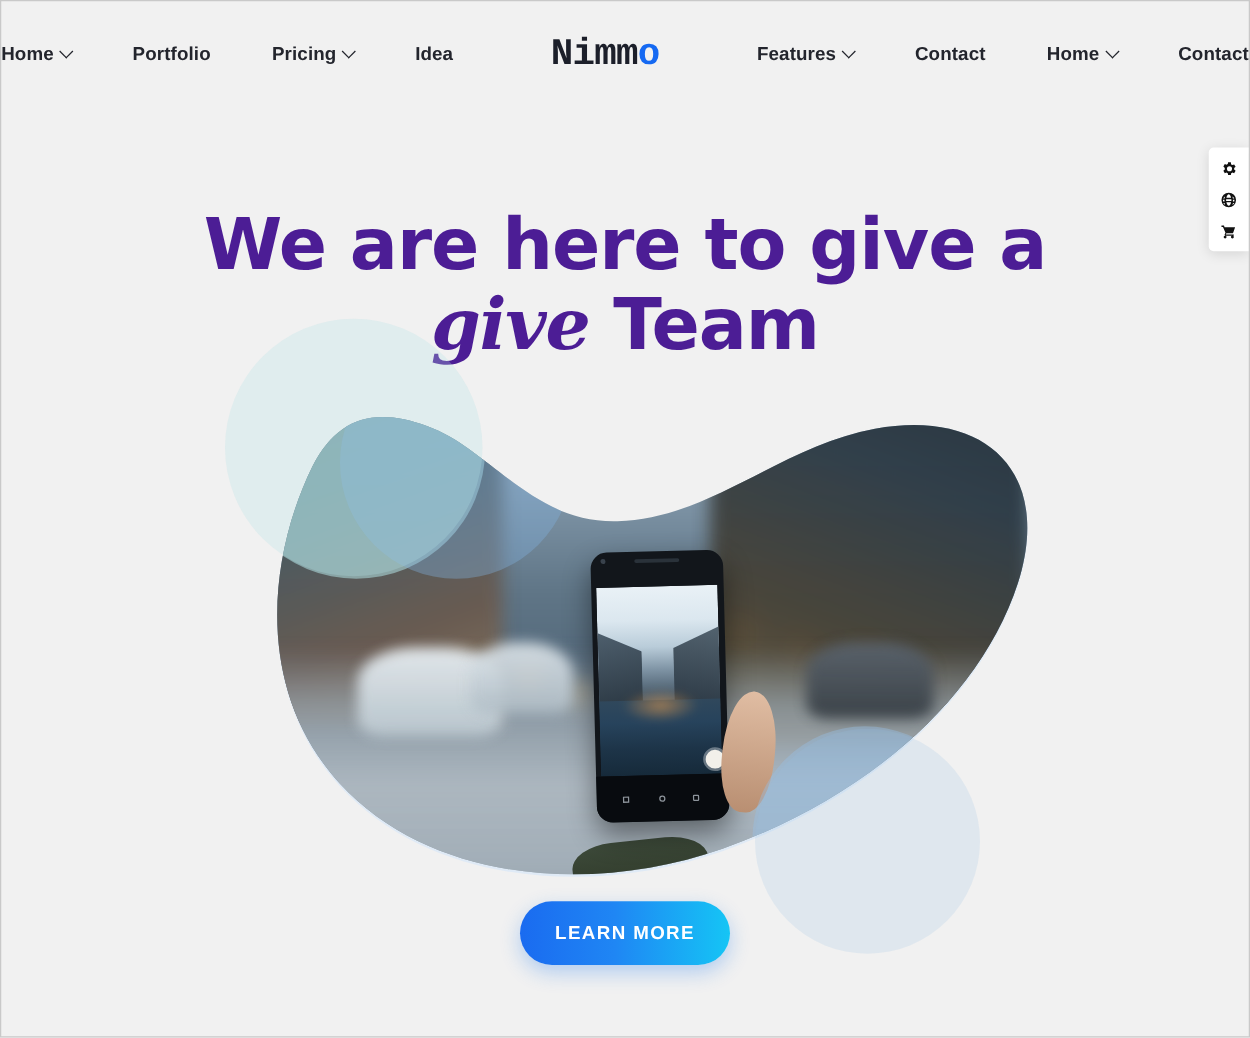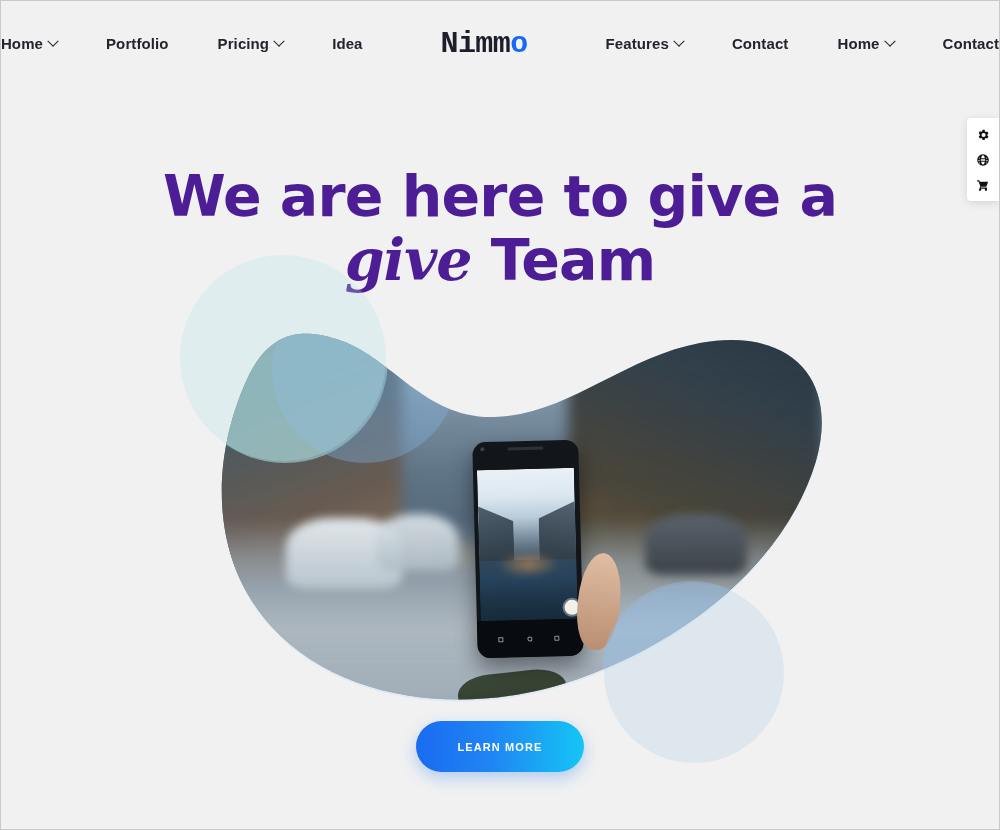--- a/index.html
+++ b/index.html
@@ -213,21 +213,21 @@
     left:418px; top:318px; width:180px; height:180px;
     background:rgba(150,190,228,.42);
   }
 
   
   .cta {
     position:absolute; left:50%; top:720px; transform:translateX(-50%);
     width:168px; height:51px; border-radius:26px;
     border:none; cursor:pointer;
     background:linear-gradient(90deg,#1a6bf0 0%, #1f86f4 45%, #15c5f5 100%);
-    color:#fff; font-size:11px; font-weight:bold;
+    color:#fff; font-size:15px; font-weight:bold;
     letter-spacing:1.1px; font-family:"Liberation Sans", sans-serif;
     box-shadow:0 6px 16px rgba(25,120,240,.30);
   }
 
   
   .side-panel {
     position:absolute; right:0; top:117px;
     width:32px; padding:9px 0;
     background:#fff;
     border-radius:4px 0 0 4px;

